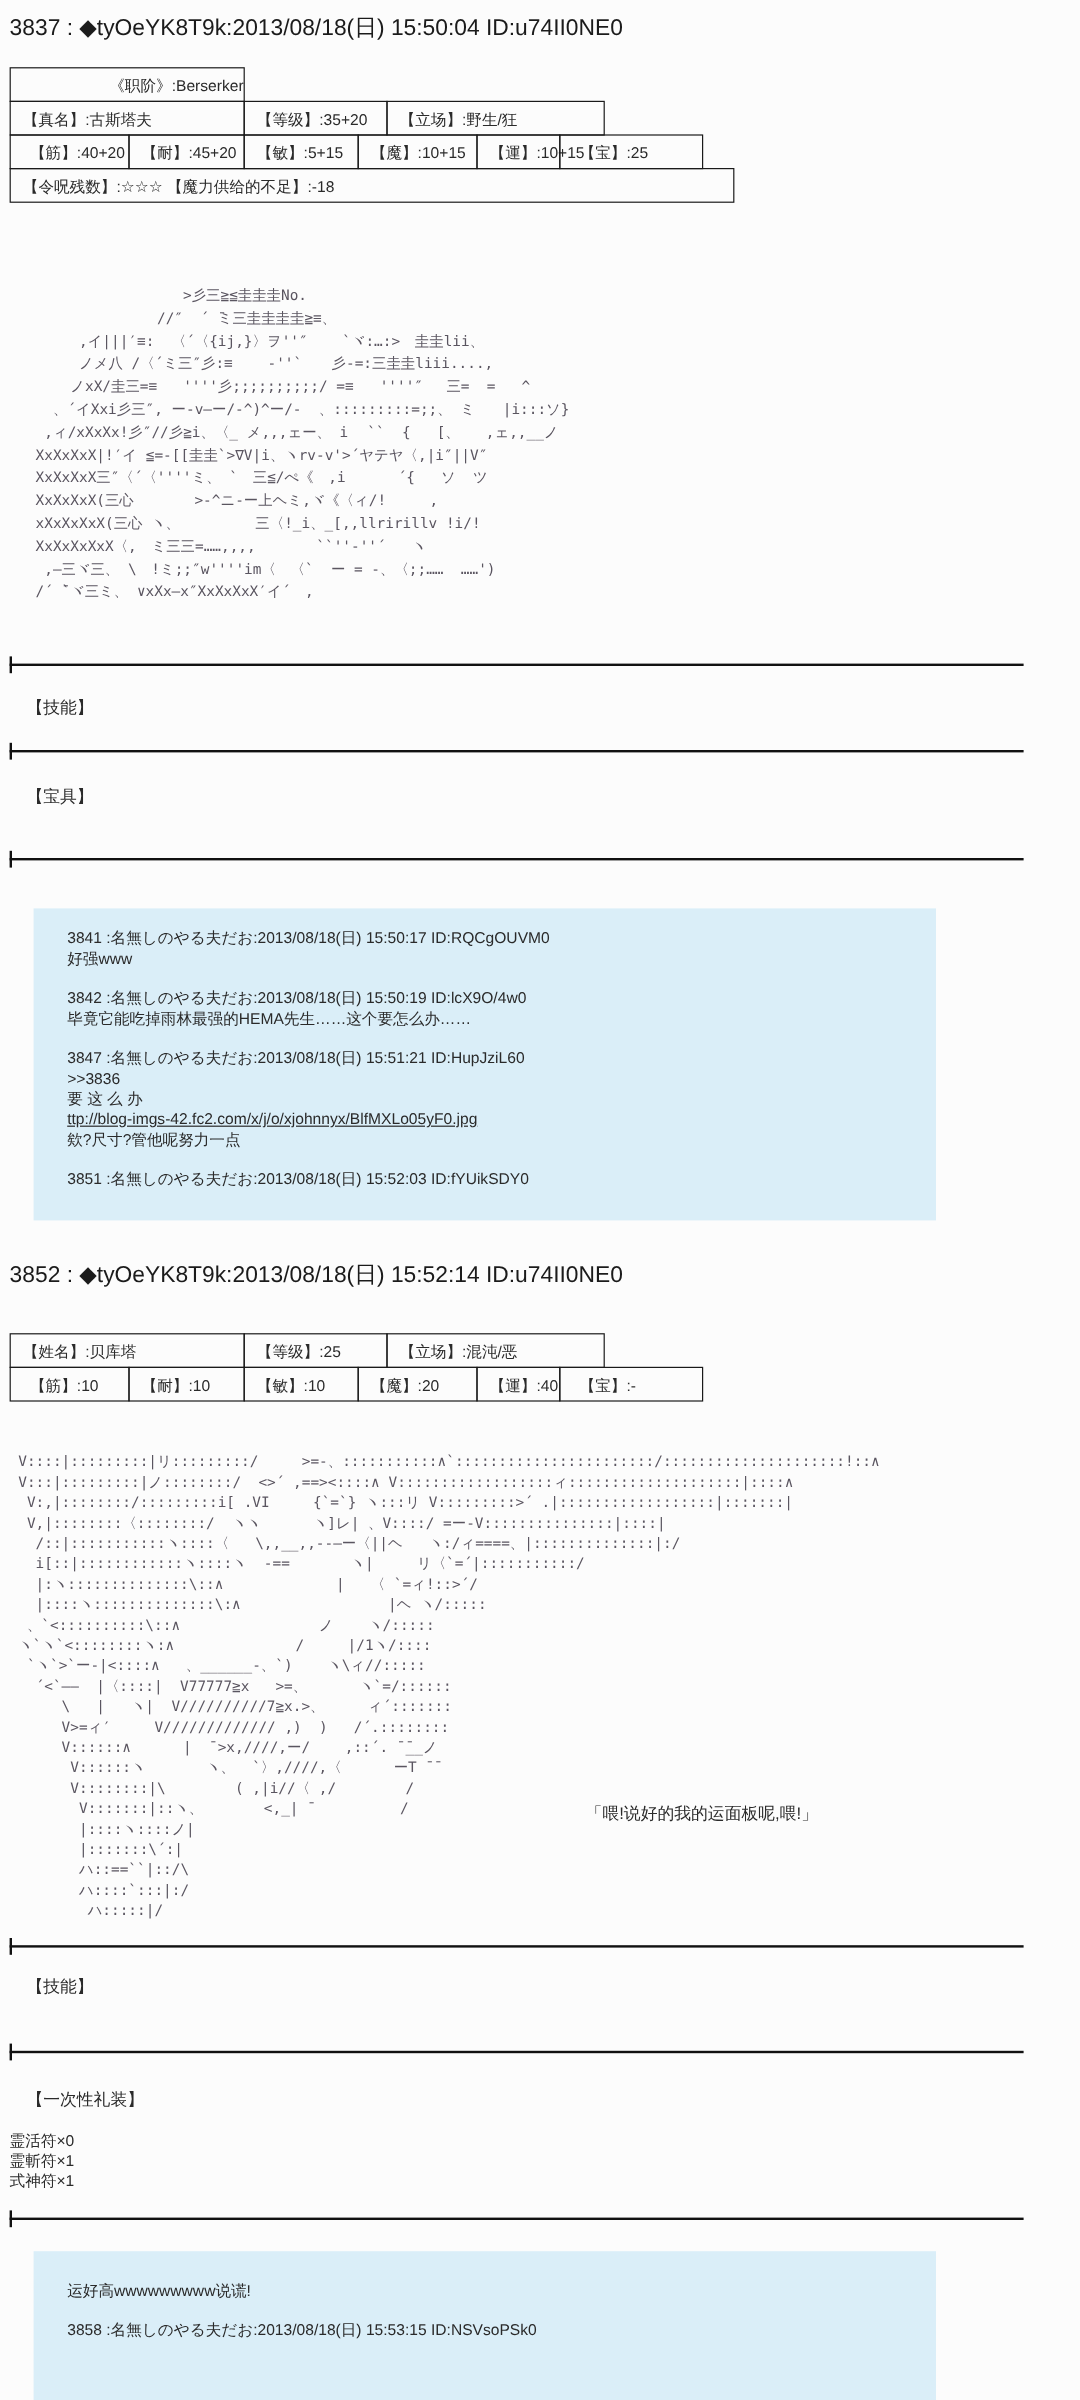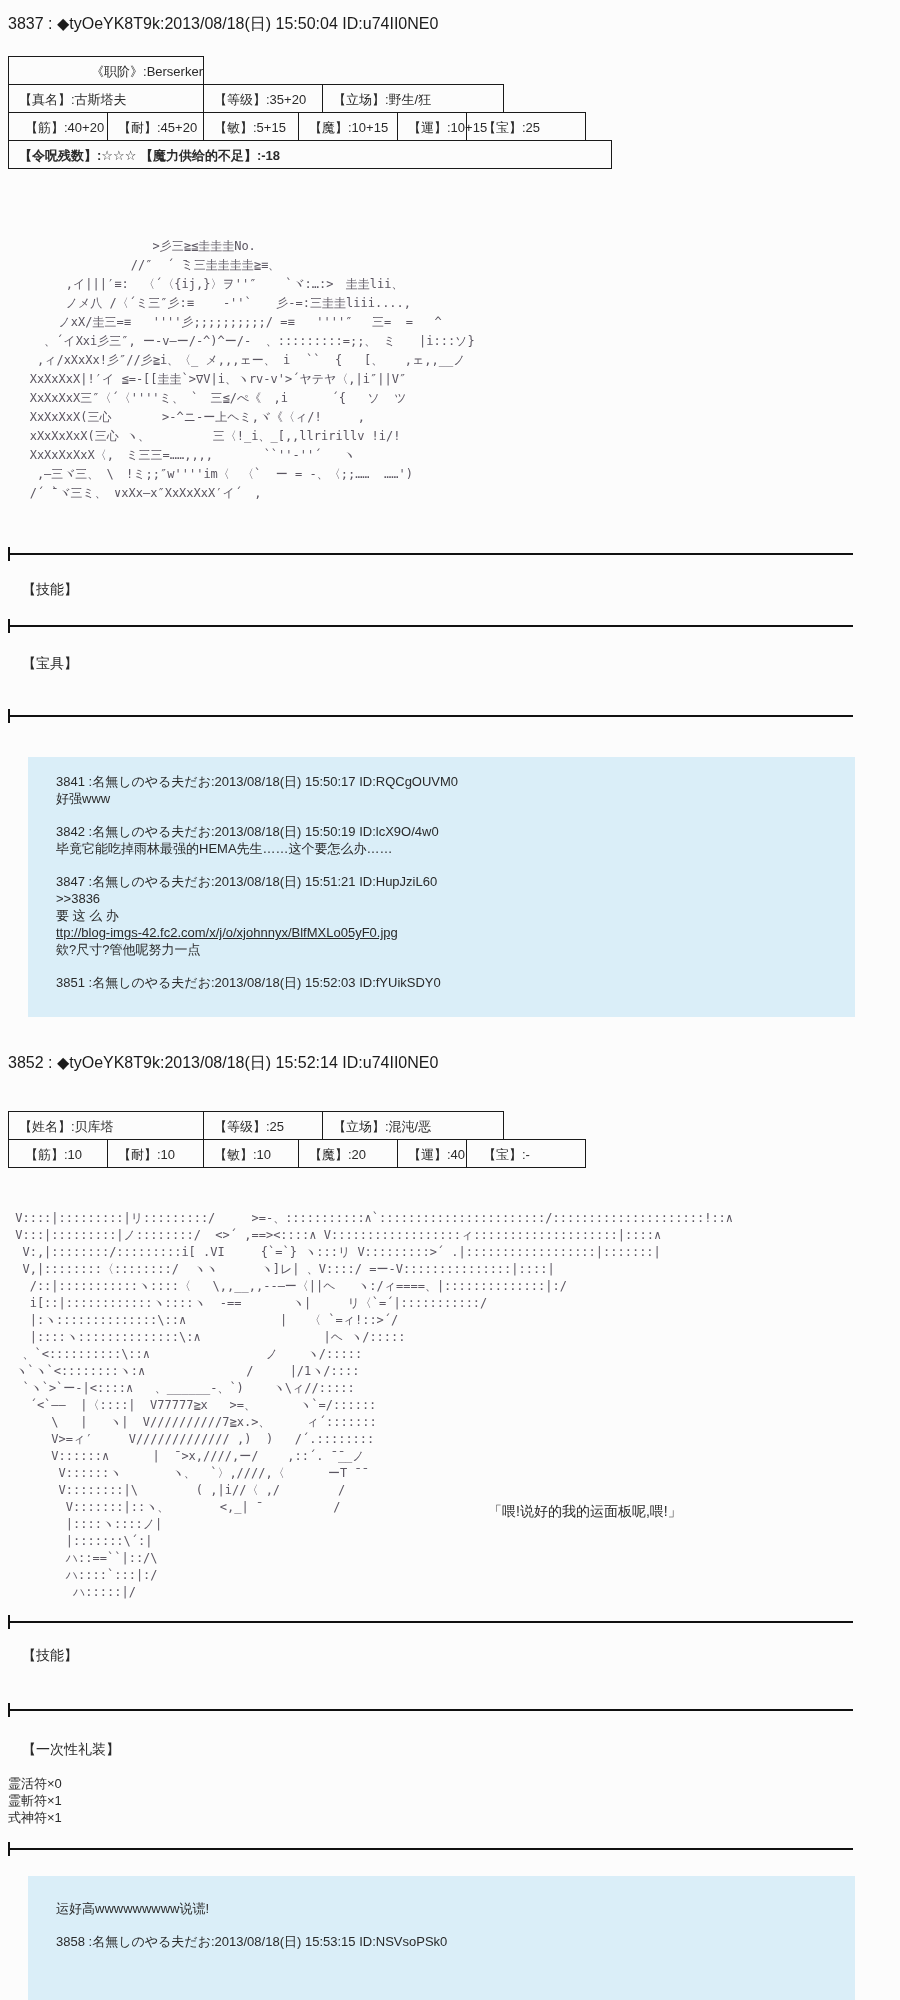--- a/index.html
+++ b/index.html
@@ -3,39 +3,39 @@
 <meta charset="utf-8">
 <style>
   html,body{margin:0;padding:0;}
   body{
     width:900px;height:2000px;overflow:hidden;
     background:#fcfcfc;
     font-family:"Liberation Sans","DejaVu Sans",sans-serif;
     color:#2a2a2a;
   }
   .page{padding:16px 0 0 8px;}
-  .post-header{font-size:16px;line-height:16px;color:#1b1b1b;white-space:pre;}
+  .post-header{font-size:19px;line-height:16px;color:#1b1b1b;white-space:pre;}
   
   .sheet{margin-top:24px;}
   .trow{display:flex;}
   .trow + .trow{margin-top:-1px;}
   .cell{
     border:1px solid #1a1a1a;
     height:29px;line-height:29px;
     padding-left:10px;font-size:13px;white-space:pre;
     background:transparent;box-sizing:border-box;
   }
   .cell + .cell{margin-left:-1px;}
   .w-class{width:196px;text-align:right;}
   .w-name{width:196px;}
   .w-level{width:120px;}
   .w-align{width:182px;}
   .w-s1{width:100px;padding-left:16px;}.w-s2{width:97px;}.w-s3{width:96px;}
   .w-s4{width:100px;}.w-s5{width:70px;}.w-s6{width:120px;padding-left:16px;}
-  .w-full{width:604px;font-weight:bold;}
+  .w-full{width:604px;}
   
   .aa{
     font-family:"DejaVu Sans Mono","Liberation Mono",monospace;
     font-size:12px;color:#5a5560;white-space:pre;margin:0;
   }
   .aa1{margin-top:68px;line-height:19px;}
   .aa2-wrap{position:relative;margin-top:42px;}
   .aa2{line-height:17px;}
   .quote{
     position:absolute;left:480px;top:293px;
@@ -55,21 +55,21 @@
   .d5{margin-top:46px;}
   .d6{margin-top:22px;}
   .section-label{font-size:14px;line-height:16px;padding-left:14px;white-space:pre;}
   .lbl-a{margin-top:26px;}
   .lbl-b{margin-top:28px;}
   .lbl-c{margin-top:24px;}
   .lbl-d{margin-top:30px;}
   .items{margin-top:18px;font-size:13px;line-height:17px;white-space:pre-line;}
   
   .reply-block{
-    width:827px;margin-left:20px;background:#daeef8;
+    width:752px;margin-left:20px;background:#daeef8;
     padding:16px 0 26px 28px;box-sizing:border-box;
   }
   .rb1{margin-top:40px;}
   .rb2{margin-top:26px;height:150px;padding-top:24px;}
   .reply-post{margin-bottom:16px;}
   .reply-post:last-child{margin-bottom:0;}
   .reply-header{font-size:13px;line-height:17px;white-space:pre;}
   .reply-body{font-size:13px;line-height:17px;white-space:pre-line;}
   .reply-link{
     font-size:13px;line-height:17px;text-decoration:underline;color:#2a2a2a;white-space:pre;

